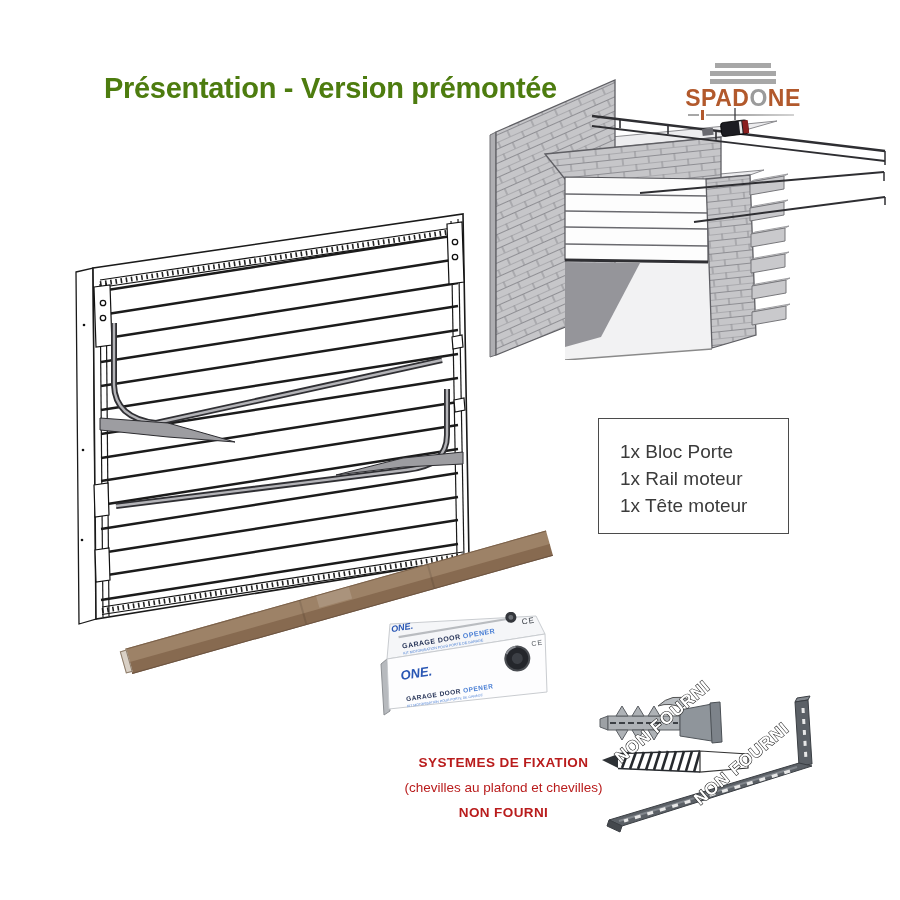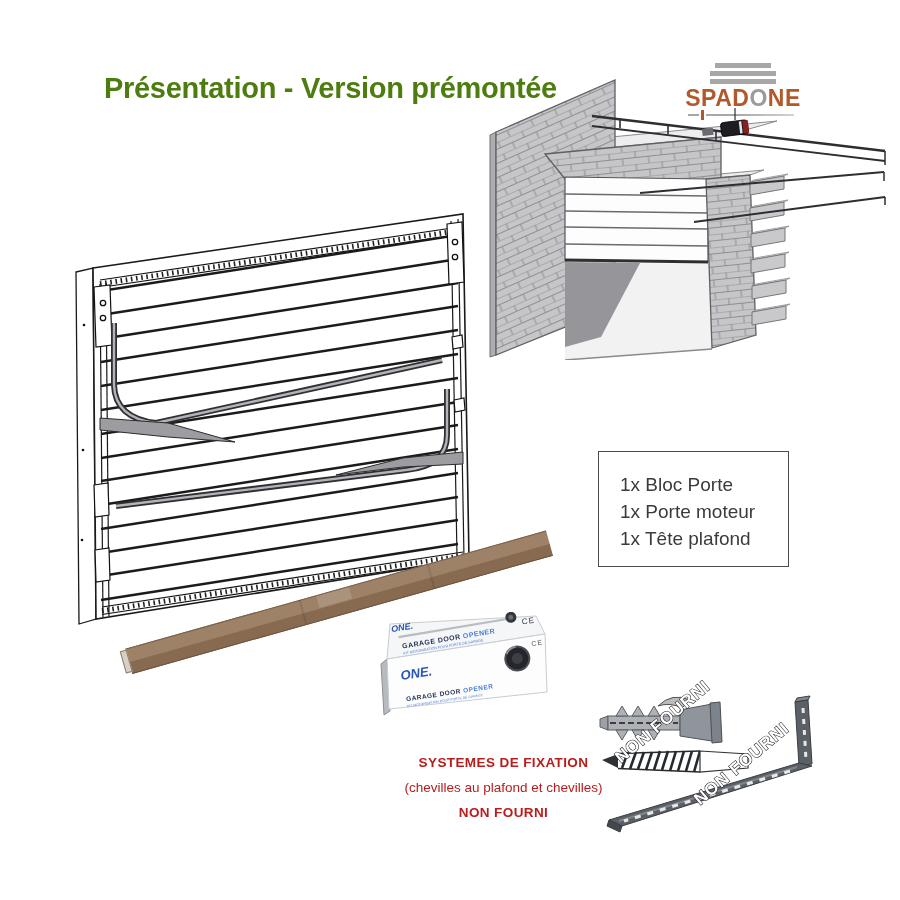--- a/index.html
+++ b/index.html
@@ -14,21 +14,21 @@
   #brand{left:682px;top:63px;width:122px;text-align:center;}
   #brand .bar{background:#a7a7a7;height:5px;margin:0 auto 3px auto;}
   #brand .b1{width:56px;} #brand .b2{width:66px;} #brand .b3{width:66px;}
   #brand .word{font-size:23px;font-weight:bold;letter-spacing:0.5px;line-height:22px;margin-top:1px;}
   #brand .underline{display:flex;align-items:center;justify-content:flex-start;margin-top:1px;padding-left:6px;}
   #brand .dash{width:11px;height:2.5px;background:#a7a7a7;margin-right:2px;}
   #brand .tick{width:3px;height:10px;margin-right:2px;}
   #brand .longline{width:88px;height:2.5px;background:#a7a7a7;clip-path:polygon(0 0,100% 30%,100% 70%,0 100%);}
 
   
-  #parts-box{left:598px;top:451px;width:191px;height:116px;border:1.5px solid #4b4b4b;
+  #parts-box{left:598px;top:418px;width:191px;height:116px;border:1.5px solid #4b4b4b;
              box-sizing:border-box;padding:19px 12px 0 21px;font-size:19px;line-height:27px;color:#3b3b3b;}
 
   
   #fix-caption{left:381px;top:755px;width:245px;text-align:center;font-size:13.5px;color:#b91c1c;}
   #fix-caption .l1{font-weight:bold;letter-spacing:0.4px;}
   #fix-caption .l2{margin-top:10px;}
   #fix-caption .l3{font-weight:bold;margin-top:10px;letter-spacing:0.4px;}
 
   
   #beam{left:123px;top:650px;width:443px;height:26px;transform:rotate(-15.7deg);transform-origin:0 50%;}
@@ -206,22 +206,22 @@
     <div class="top"></div>
     <div class="side"></div>
     <div class="cap"></div>
     <div class="seam" style="left:42%"></div>
     <div class="seam" style="left:72%"></div>
     <div class="patch"></div>
   </div>
 
   <div class="abs" id="parts-box">
     <div>1x Bloc Porte</div>
-    <div>1x Porte moteur</div>
-    <div>1x Tête plafond</div>
+    <div>1x Rail moteur</div>
+    <div>1x Tête moteur</div>
   </div>
 
   <svg class="abs" style="left:378px;top:612px" width="178" height="108" viewBox="0 0 178 108">
     <polygon points="3,52 9,47 12,99 6,103" fill="#b7babe" stroke="#8d9094" stroke-width="1"></polygon>
     <polygon points="9,47 167,22 158,4 12,12" fill="#f5f6f8" stroke="#c9ccd0" stroke-width="1"></polygon>
     <polygon points="9,47 167,22 169,80 11,97" fill="#fdfdfe" stroke="#c9ccd0" stroke-width="1"></polygon>
 
     <g transform="translate(16,34) rotate(-9.5)">
       <text x="0" y="-14" font-size="9" font-weight="bold" font-style="italic" fill="#2a57b4">ONE.</text>
       <line x1="6" y1="-8" x2="116" y2="-8" stroke="#b9bcc0" stroke-width="2.2"></line>

